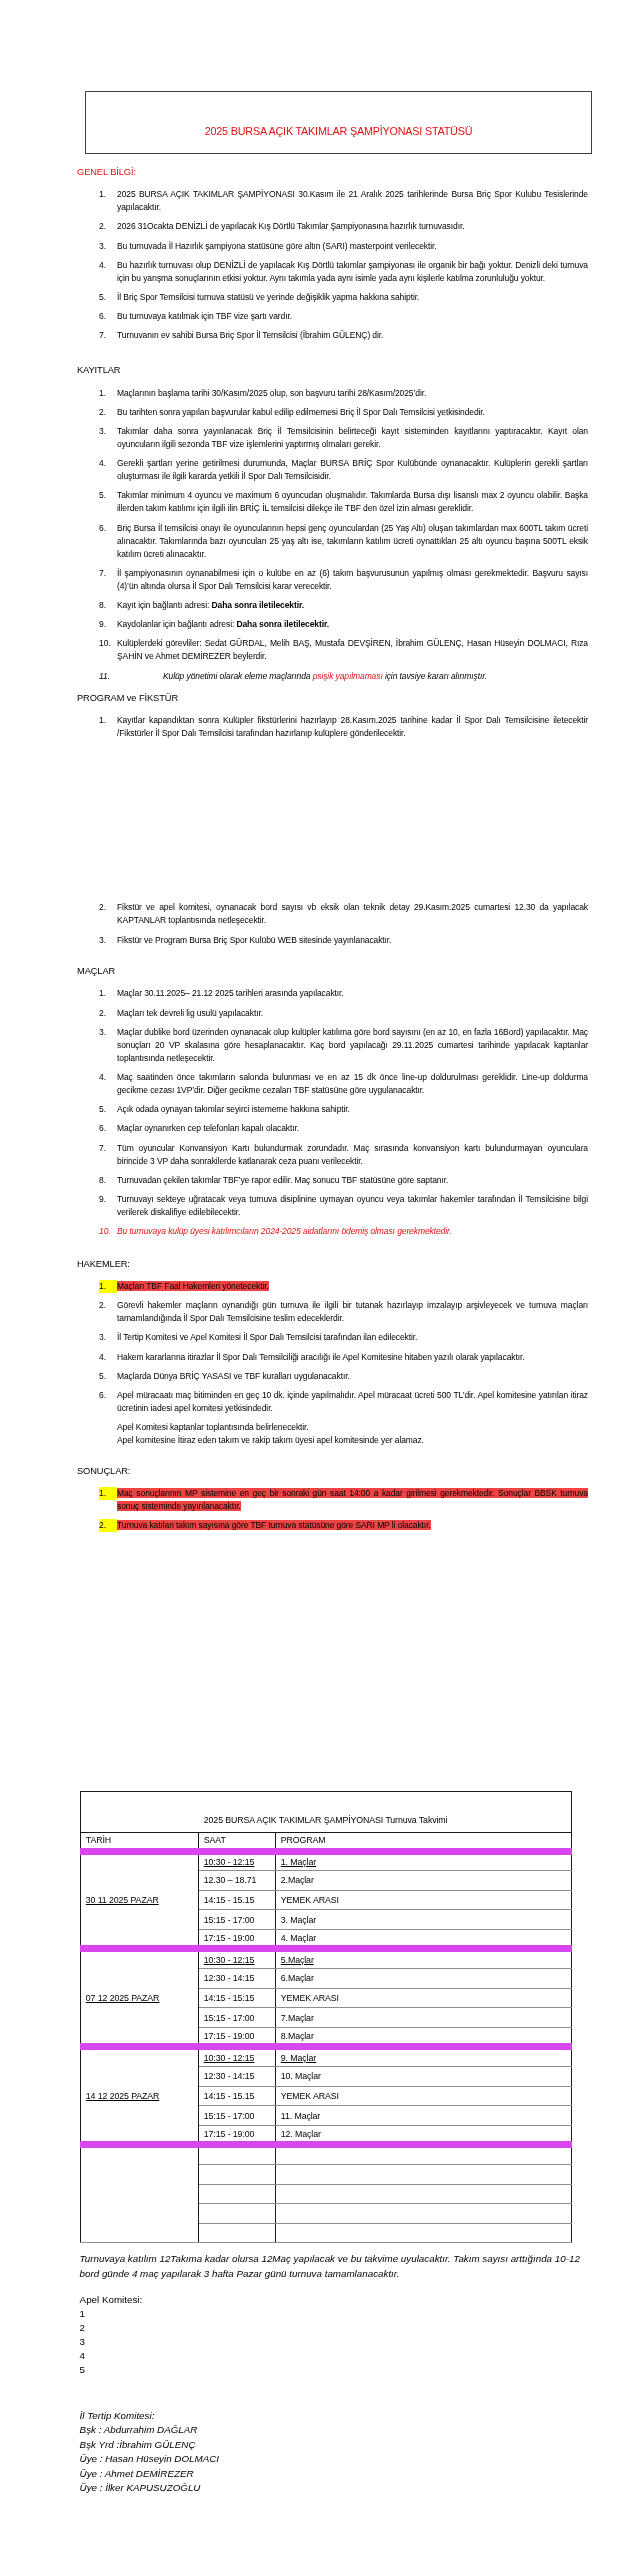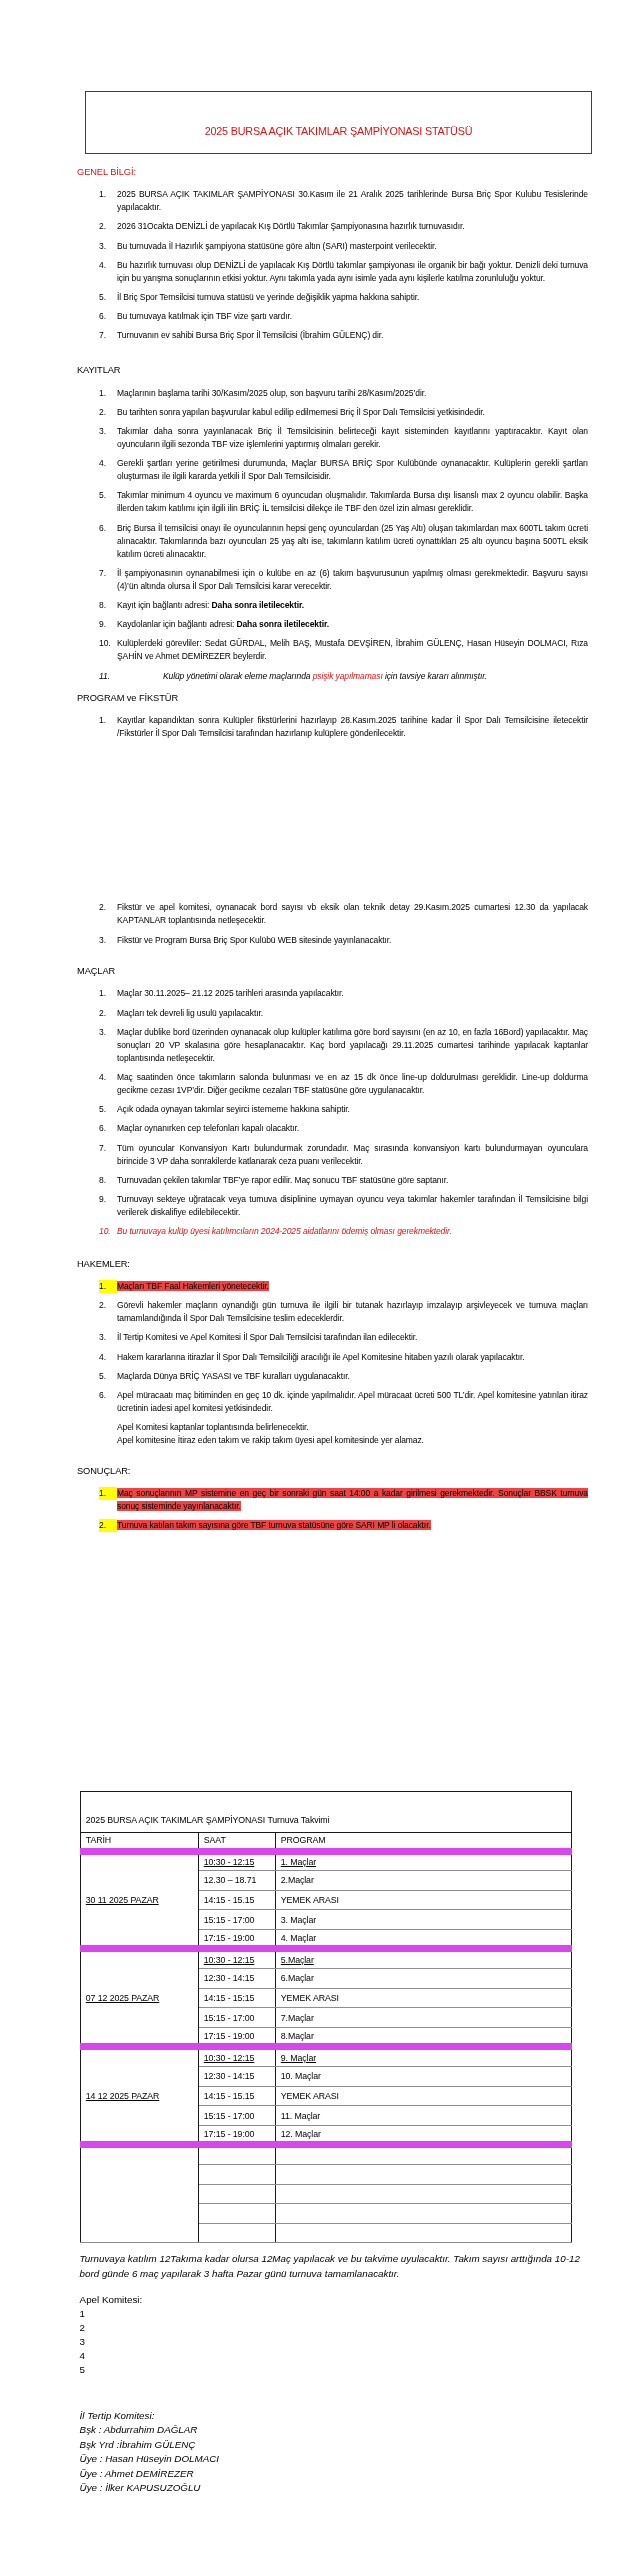--- a/index.html
+++ b/index.html
@@ -25,21 +25,21 @@
   .subnote{margin:2.1px 0 0 40px;font-size:8.5px;line-height:13px;letter-spacing:-0.1px;}
   .sp300{height:155px;}
   .sp492{height:253px;}
   .mt45{margin-top:23px;} .mt20{margin-top:10.3px;} .mt40{margin-top:20.6px;} .mt38{margin-top:19.6px;} .mt36{margin-top:18.5px;}
   table.sched{border-collapse:collapse;border:1px solid #1a1a1a;margin:0 0 0 2.6px;width:492px;
     font-size:8.8px;letter-spacing:-0.1px;table-layout:fixed;}
   table.sched col.c1{width:118px;} table.sched col.c2{width:77px;} table.sched col.c3{width:296px;}
   table.sched td{border-left:0.5px solid #1a1a1a;border-right:0.5px solid #1a1a1a;
     border-top:0.5px solid #8d8d8d;border-bottom:0.5px solid #8d8d8d;
     padding:2.1px 5.2px;height:19.6px;box-sizing:border-box;vertical-align:middle;}
-  tr.t-title td{height:41px;border:0.5px solid #1a1a1a;text-align:left;vertical-align:bottom;padding-bottom:7.2px;}
+  tr.t-title td{height:41px;border:0.5px solid #1a1a1a;text-align:center;vertical-align:bottom;padding-bottom:7.2px;}
   tr.t-head td{height:17px;border-top:1px solid #1a1a1a;border-bottom:1px solid #1a1a1a;vertical-align:middle;}
   tr.group-start td{border-top:7px solid #d946ef;text-decoration:underline;}
   td.datecell{vertical-align:middle;}
   .foot-note{margin:7.2px 0 0 2.6px;width:507px;font-style:italic;font-size:9.8px;line-height:15.5px;}
   .apel{margin:11.3px 0 0 2.6px;font-size:9.8px;line-height:14px;}
   .tertip{margin:32px 0 0 2.6px;font-style:italic;font-size:9.8px;line-height:14.4px;}
 </style>
 </head>
 <body>
 
@@ -335,21 +335,21 @@
             <td></td>
             <td></td>
           </tr>
       <tr>
             <td></td>
             <td></td>
           </tr>
     </tbody>
       </table>
 
-    <div class="foot-note">Turnuvaya katılım 12Takıma kadar olursa 12Maç yapılacak ve bu takvime uyulacaktır. Takım sayısı arttığında 10-12 bord günde 6 maç yapılarak 3 hafta Pazar günü turnuva tamamlanacaktır.</div>
+    <div class="foot-note">Turnuvaya katılım 12Takıma kadar olursa 12Maç yapılacak ve bu takvime uyulacaktır. Takım sayısı arttığında 10-12 bord günde 4 maç yapılarak 3 hafta Pazar günü turnuva tamamlanacaktır.</div>
 
     <div class="apel">
       <div>Apel Komitesi:</div>
       <div>1</div>
       <div>2</div>
       <div>3</div>
       <div>4</div>
       <div>5</div>
     </div>
 

